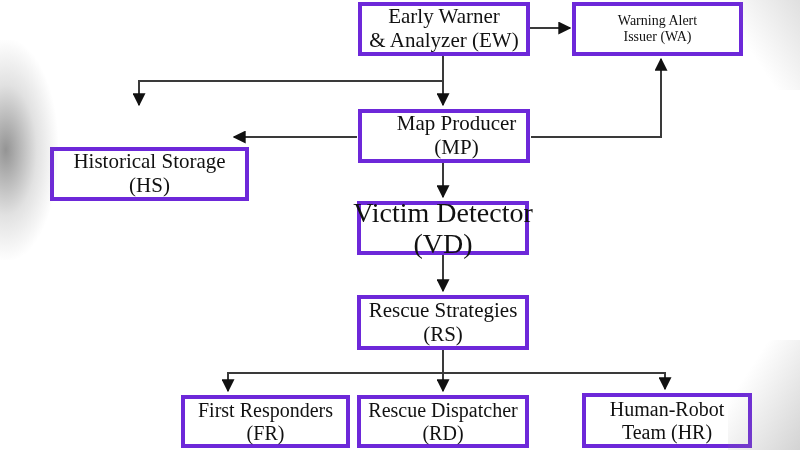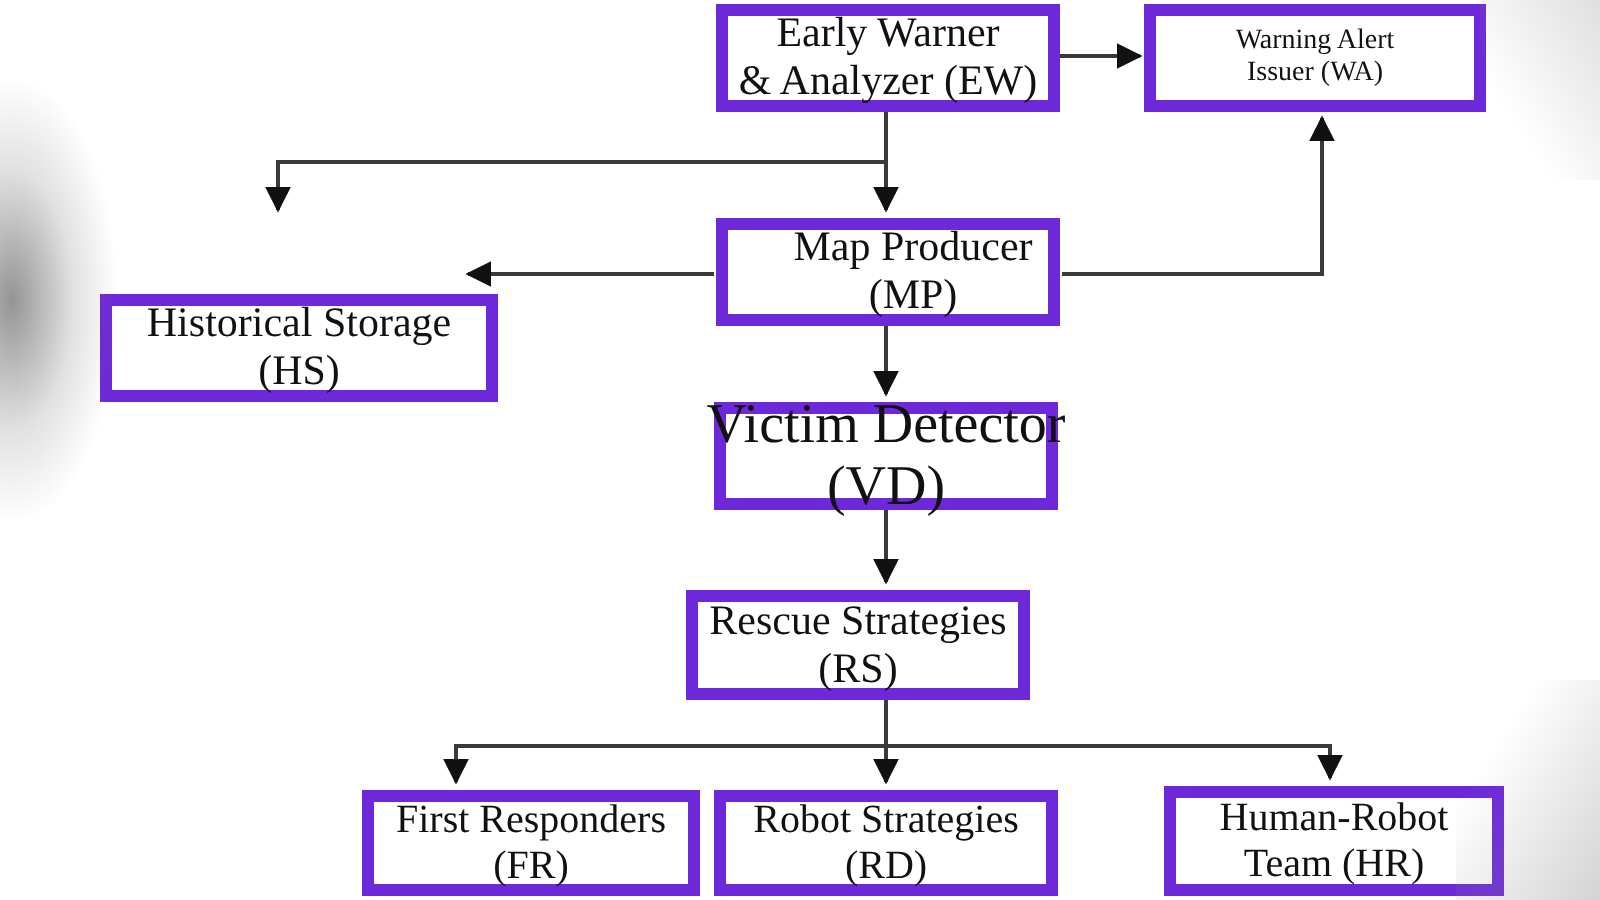--- a/index.html
+++ b/index.html
@@ -33,21 +33,21 @@
   .vignette-right-bottom {
     position: absolute;
     right: 0; bottom: 0;
     width: 72px; height: 110px;
     background: linear-gradient(to top left, rgba(140,140,140,0.38), rgba(255,255,255,0) 72%);
     pointer-events: none;
   }
   .node {
     position: absolute;
     box-sizing: border-box;
-    border: 6px solid #6d28d9;
+    border: 4px solid #6d28d9;
     background: #ffffff;
     display: flex;
     flex-direction: column;
     align-items: center;
     justify-content: center;
     line-height: 1.12;
     color: #111111;
     text-align: center;
     white-space: nowrap;
   }
@@ -113,32 +113,32 @@
   <div class="node" style="left:358px; top:109px; width:172px; height:54px; font-size:21px;padding-left:25px;">
     <span class="ln">Map Producer</span>
     <span class="ln">(MP)</span>
   </div>
 
   <div class="node" style="left:357px; top:201px; width:172px; height:54px; font-size:28px;">
     <span class="ln">Victim Detector</span>
     <span class="ln">(VD)</span>
   </div>
 
-  <div class="node" style="left:343px; top:295px; width:172px; height:55px; font-size:21px;">
+  <div class="node" style="left:357px; top:295px; width:172px; height:55px; font-size:21px;">
     <span class="ln">Rescue Strategies</span>
     <span class="ln">(RS)</span>
   </div>
 
   <div class="node" style="left:144px; top:395px; width:169px; height:53px; font-size:20px;margin-left:37px;">
     <span class="ln">First Responders</span>
     <span class="ln">(FR)</span>
   </div>
 
   <div class="node" style="left:357px; top:395px; width:172px; height:53px; font-size:20px;">
-    <span class="ln">Robot Strategies</span>
+    <span class="ln">Rescue Dispatcher</span>
     <span class="ln">(RD)</span>
   </div>
 
   <div class="node" style="left:582px; top:393px; width:170px; height:55px; font-size:20px;">
     <span class="ln">Human-Robot</span>
     <span class="ln">Team  (HR)</span>
   </div>
 
   <div class="vignette-left"></div>
   <div class="vignette-right-top"></div>

